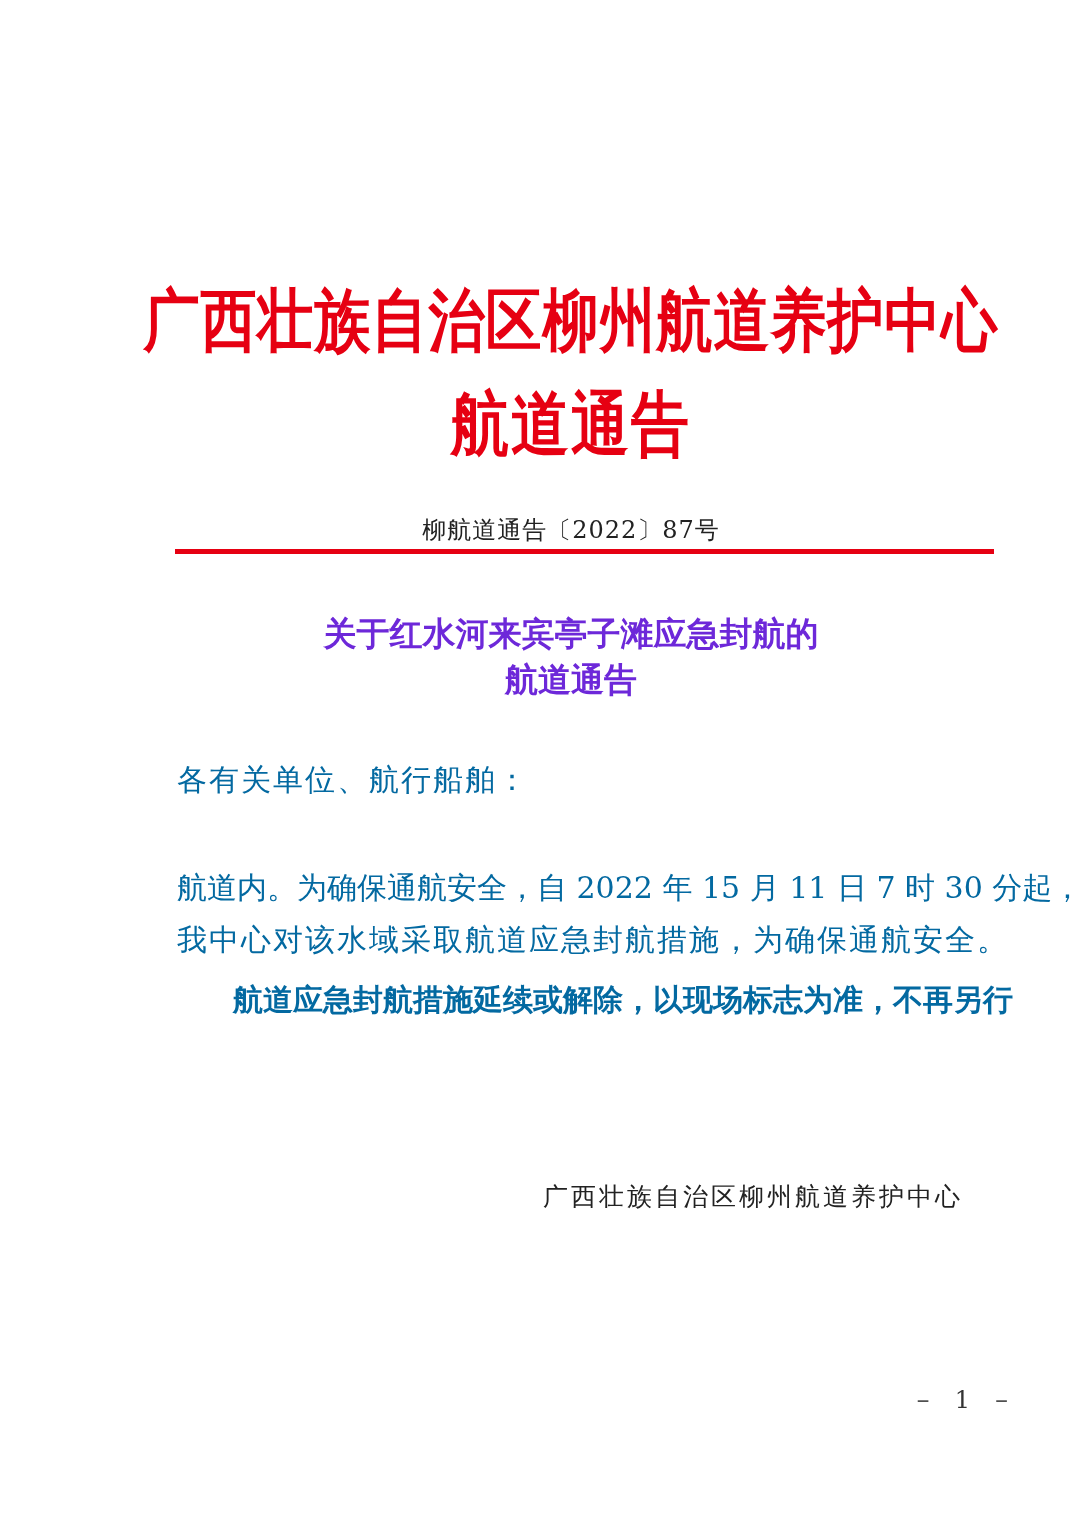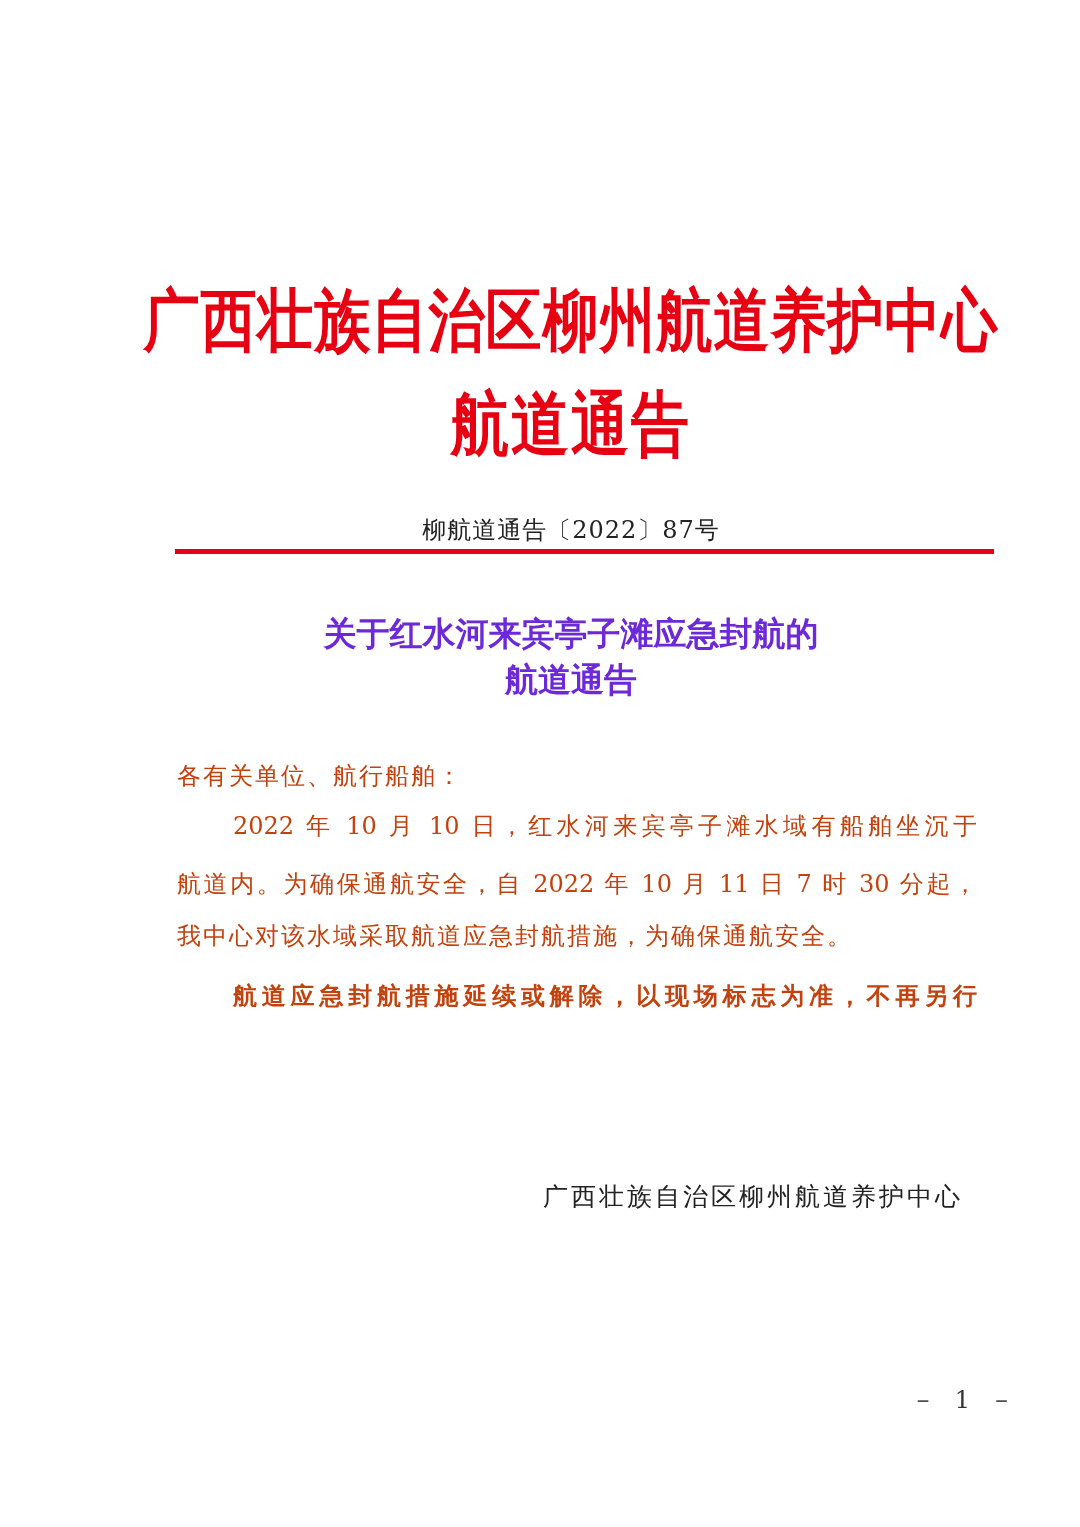--- a/index.html
+++ b/index.html
@@ -75,22 +75,22 @@
       font-size: 33px;
       color: #6d28d9;
       white-space: nowrap;
     }
     .subject.l1 { top: 612px; }
     .subject.l2 { top: 658px; }
     .body-text {
       position: absolute;
       left: 146px;
       width: 800px;
-      font-size: 24px;
-      color: #c2410c;
+      font-size: 30px;
+      color: #0369a1;
       white-space: nowrap;
     }
     .salutation { top: 760px; letter-spacing: 2px; }
     .p1l1 { top: 810px; left: 202px; width: 744px; text-align-last: justify; text-align: justify; }
     .p1l2 { top: 868px; text-align: justify; text-align-last: justify; }
     .p1l3 { top: 920px; letter-spacing: 2px; }
     .p2l1 { top: 980px; left: 202px; width: 744px; text-align: justify; text-align-last: justify; font-weight: bold; }
     .p2l2 { top: 1034px; letter-spacing: 2px; }
     .signature {
       position: absolute;
@@ -129,22 +129,21 @@
 
   <div class="doc-number">柳航道通告〔2022〕87号</div>
 
   <div class="red-rule"></div>
 
   <div class="subject l1">关于红水河来宾亭子滩应急封航的</div>
   <div class="subject l2">航道通告</div>
 
   <div class="body-text salutation">各有关单位、航行船舶：</div>
 
-  <div class="body-text p1l1">2022 年 10 月 10 日，红水河来宾亭子滩水域有船舶坐沉于</div>
-  <div class="body-text p1l2">航道内。为确保通航安全，自 2022 年 10 月 11 日 7 时 30 分起，</div>
+  <div class="body-text p1l2">航道内。为确保通航安全，自 2022 年 15 月 11 日 7 时 30 分起，</div>
   <div class="body-text p1l3">我中心对该水域采取航道应急封航措施，为确保通航安全。</div>
 
   <div class="body-text p2l1">航道应急封航措施延续或解除，以现场标志为准，不再另行</div>
 
   <div class="signature">广西壮族自治区柳州航道养护中心</div>
 
   <div class="page-number">－ 1 －</div>
 
 </div>
 

